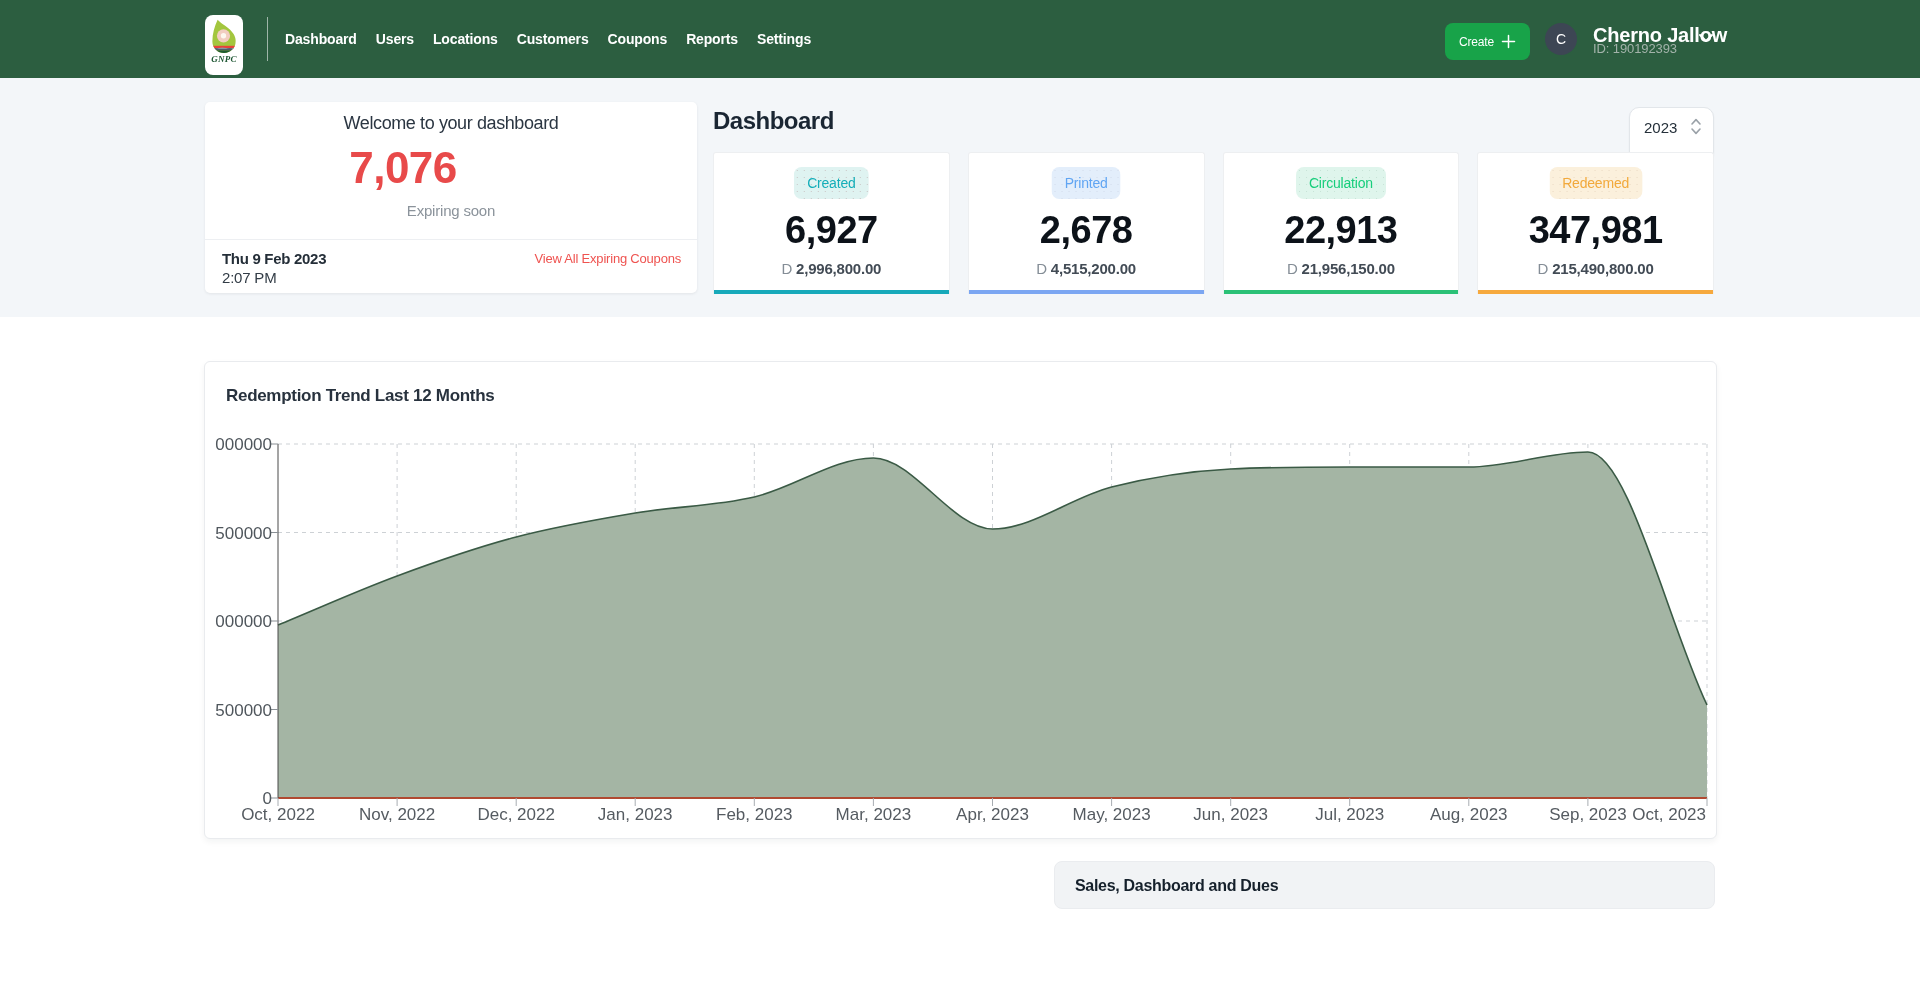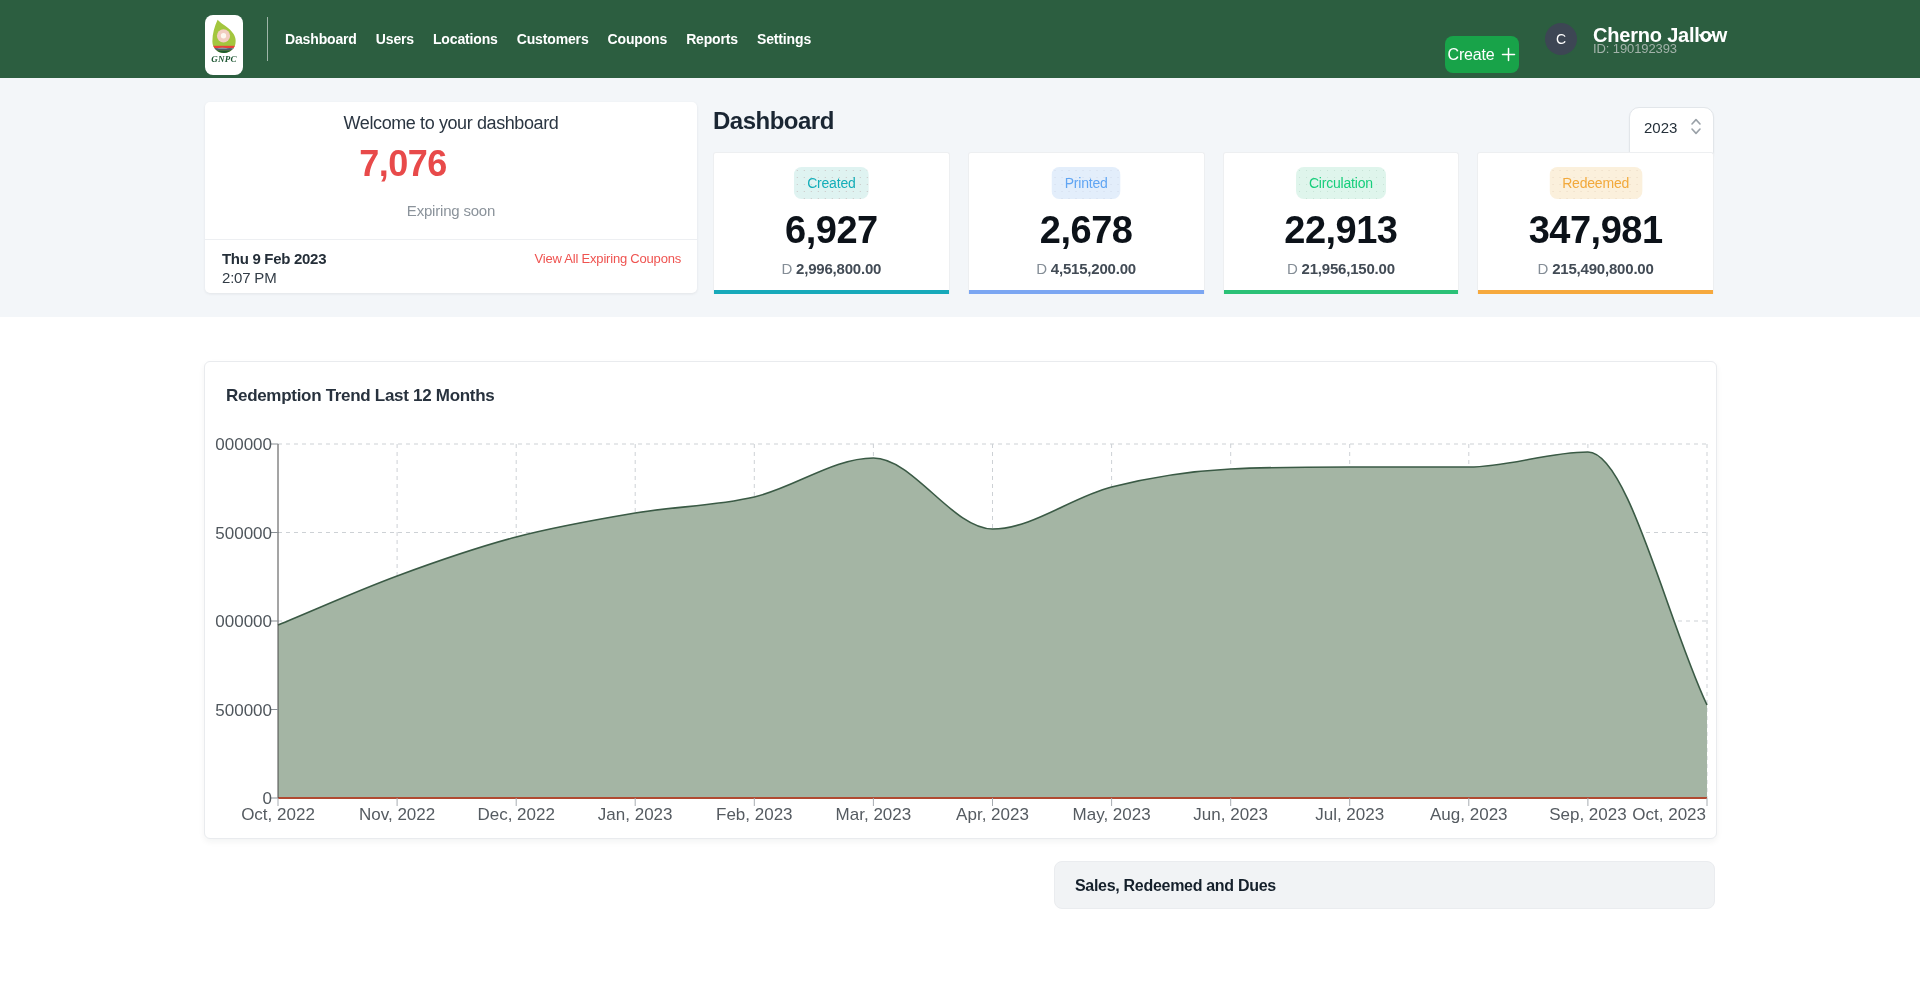--- a/index.html
+++ b/index.html
@@ -5,31 +5,31 @@
 * { margin:0; padding:0; box-sizing:border-box; }
 html,body { width:1920px; height:995px; background:#fff; font-family:"Liberation Sans", sans-serif; }
 #page { position:relative; width:1920px; height:995px; overflow:hidden; background:#fff; }
 
 
 .nav { position:absolute; left:0; top:0; width:1920px; height:78px; background:#2C5E40; }
 .logo { position:absolute; left:205px; top:15px; width:38px; height:60px; background:#fff; border-radius:8px; }
 .nav-divider { position:absolute; left:267px; top:17px; width:1px; height:44px; background:rgba(255,255,255,0.55); }
 .navlinks { position:absolute; left:285px; top:0; height:78px; display:flex; align-items:center; gap:19px; }
 .navlinks a { color:#fff; font-size:14px; font-weight:700; text-decoration:none; letter-spacing:-0.15px; }
-.btn-create { position:absolute; left:1445px; top:36px; width:74px; height:37px; background:#18A349; border-radius:8px; color:#fff; font-size:16px; display:flex; align-items:center; justify-content:center; gap:7px; letter-spacing:-0.2px; }
+.btn-create { position:absolute; left:1445px; top:23px; width:85px; height:37px; background:#18A349; border-radius:8px; color:#fff; font-size:12px; display:flex; align-items:center; justify-content:center; gap:7px; letter-spacing:-0.2px; }
 .avatar { position:absolute; left:1545px; top:23px; width:32px; height:32px; border-radius:50%; background:#3D4654; color:#fff; font-size:14px; display:flex; align-items:center; justify-content:center; }
 .uname { position:absolute; left:1593px; top:24px; color:#fff; font-size:20px; font-weight:700; letter-spacing:-0.2px; }
 .uid { position:absolute; left:1593px; top:41px; color:#A3B3AA; font-size:13px; letter-spacing:-0.1px; }
 .uchev { position:absolute; left:1698px; top:33px; }
 
 
 .hero { position:absolute; left:0; top:78px; width:1920px; height:239px; background:#F3F6F9; }
 .wcard { position:absolute; left:205px; top:102px; width:492px; height:191px; background:#fff; border-radius:5px; box-shadow:0 1px 3px rgba(20,30,40,0.08); }
 .wtitle { position:absolute; left:0; top:11px; width:492px; text-align:center; font-size:18px; color:#2B3642; letter-spacing:-0.4px; }
-.wnum { position:absolute; left:0; top:41px; width:396px; text-align:center; font-size:36px; font-weight:700; color:#E84A4A; letter-spacing:-0.5px; }
+.wnum { position:absolute; left:0; top:41px; width:396px; text-align:center; font-size:44px; font-weight:700; color:#E84A4A; letter-spacing:-0.5px; }
 .wexp { position:absolute; left:0; top:100px; width:492px; text-align:center; font-size:15px; color:#8B939B; letter-spacing:-0.2px; }
 .wdiv { position:absolute; left:0; top:137px; width:492px; height:1px; background:#EDEFF2; }
 .wdate { position:absolute; left:17px; top:148px; font-size:15px; font-weight:700; color:#242E38; letter-spacing:-0.3px; }
 .wtime { position:absolute; left:17px; top:167px; font-size:15px; color:#323C46; letter-spacing:-0.2px; }
 .wlink { position:absolute; right:16px; top:149px; font-size:13px; color:#EF5350; letter-spacing:-0.2px; }
 
 .h1 { position:absolute; left:713px; top:107px; font-size:24px; font-weight:700; color:#1A2633; letter-spacing:-0.5px; }
 .ysel { position:absolute; left:1629px; top:107px; width:85px; height:55px; background:#fff; border:1px solid #E2E6EA; border-radius:10px; box-shadow:0 1px 2px rgba(20,30,40,0.05); }
 .ysel span { position:absolute; left:14px; top:11px; font-size:15px; color:#25303A; }
 .ysel svg { position:absolute; right:11px; top:9px; }
@@ -222,15 +222,15 @@
         <text x="1025.7" y="458">Jun, 2023</text>
         <text x="1144.7" y="458">Jul, 2023</text>
         <text x="1263.8" y="458">Aug, 2023</text>
         <text x="1382.9" y="458">Sep, 2023</text>
         <text x="1501" y="458" text-anchor="end">Oct, 2023</text>
       </g>
     </svg>
   </div>
 
   <div class="salescard">
-      <span>Sales, Redeemed and Dues</span>
+      <span>Sales, Dashboard and Dues</span>
     </div>
 </div>
 
 </body></html>

